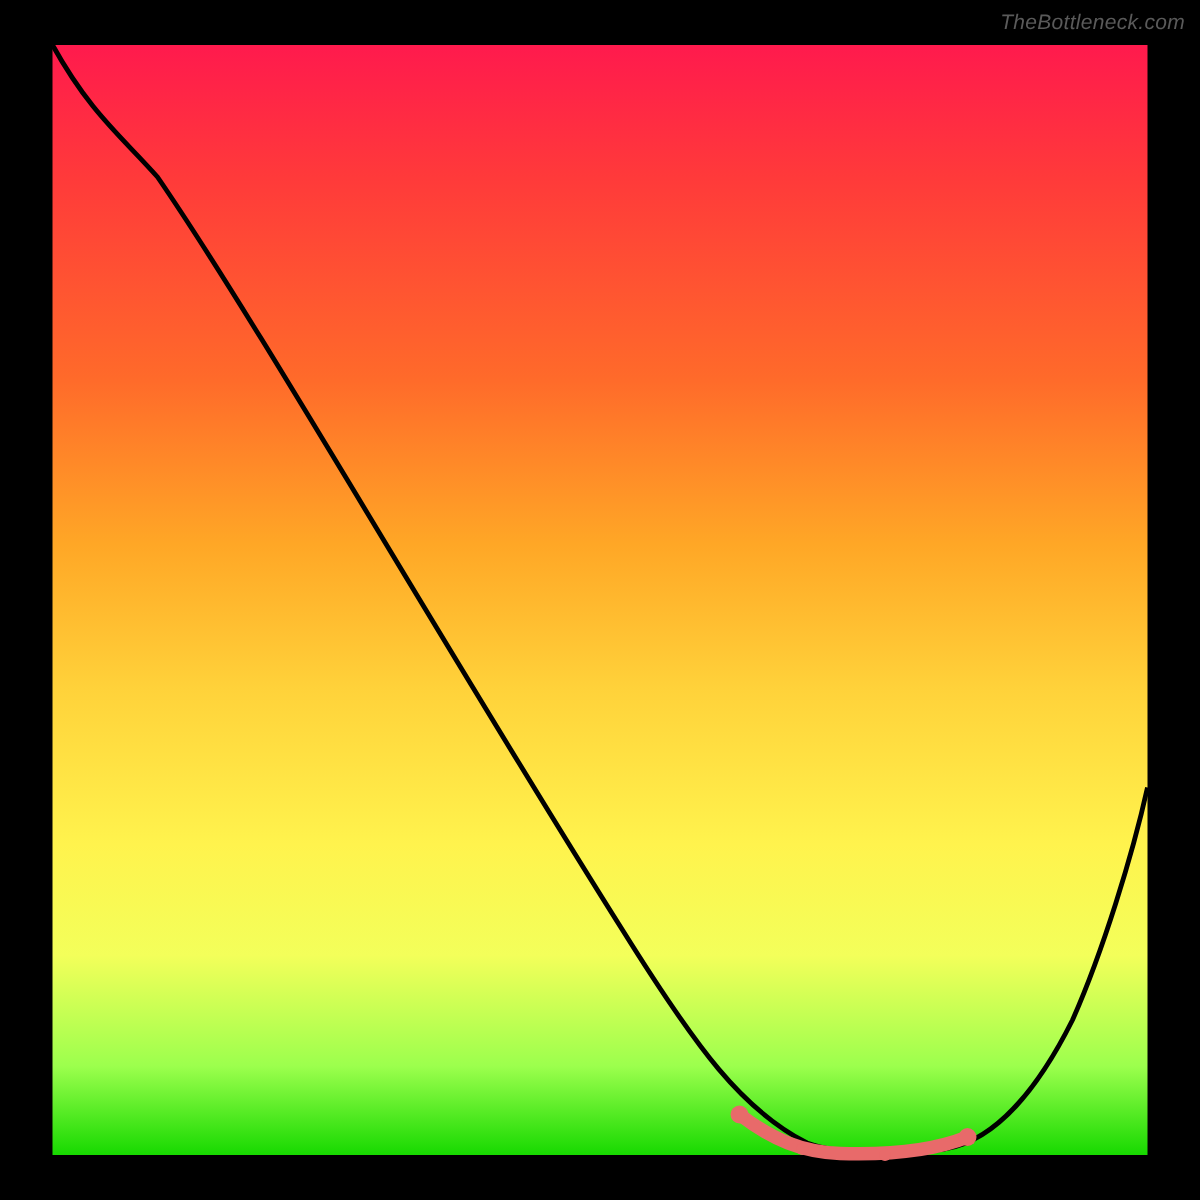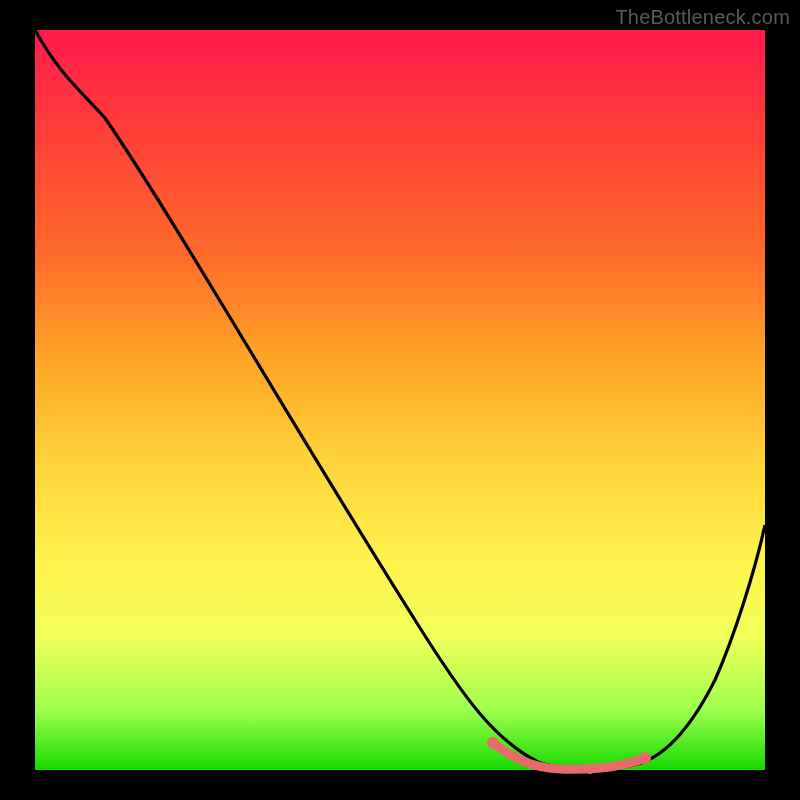--- a/index.html
+++ b/index.html
@@ -37,23 +37,24 @@
       #f3ff5a 82%,
       #9cff4d 92%,
       #17d900 100%
     );
   }
   .watermark {
     position: absolute;
     top: 6px;
     right: 10px;
     color: #5a5a5a;
-    font-size: 20px;
+    font-size: 14px;
     font-weight: 500;
     letter-spacing: 0.2px;
+    font-style: italic;
   }
   svg.curve {
     position: absolute;
     left: 0;
     top: 0;
     width: 730px;
     height: 740px;
     overflow: visible;
   }
 </style>

